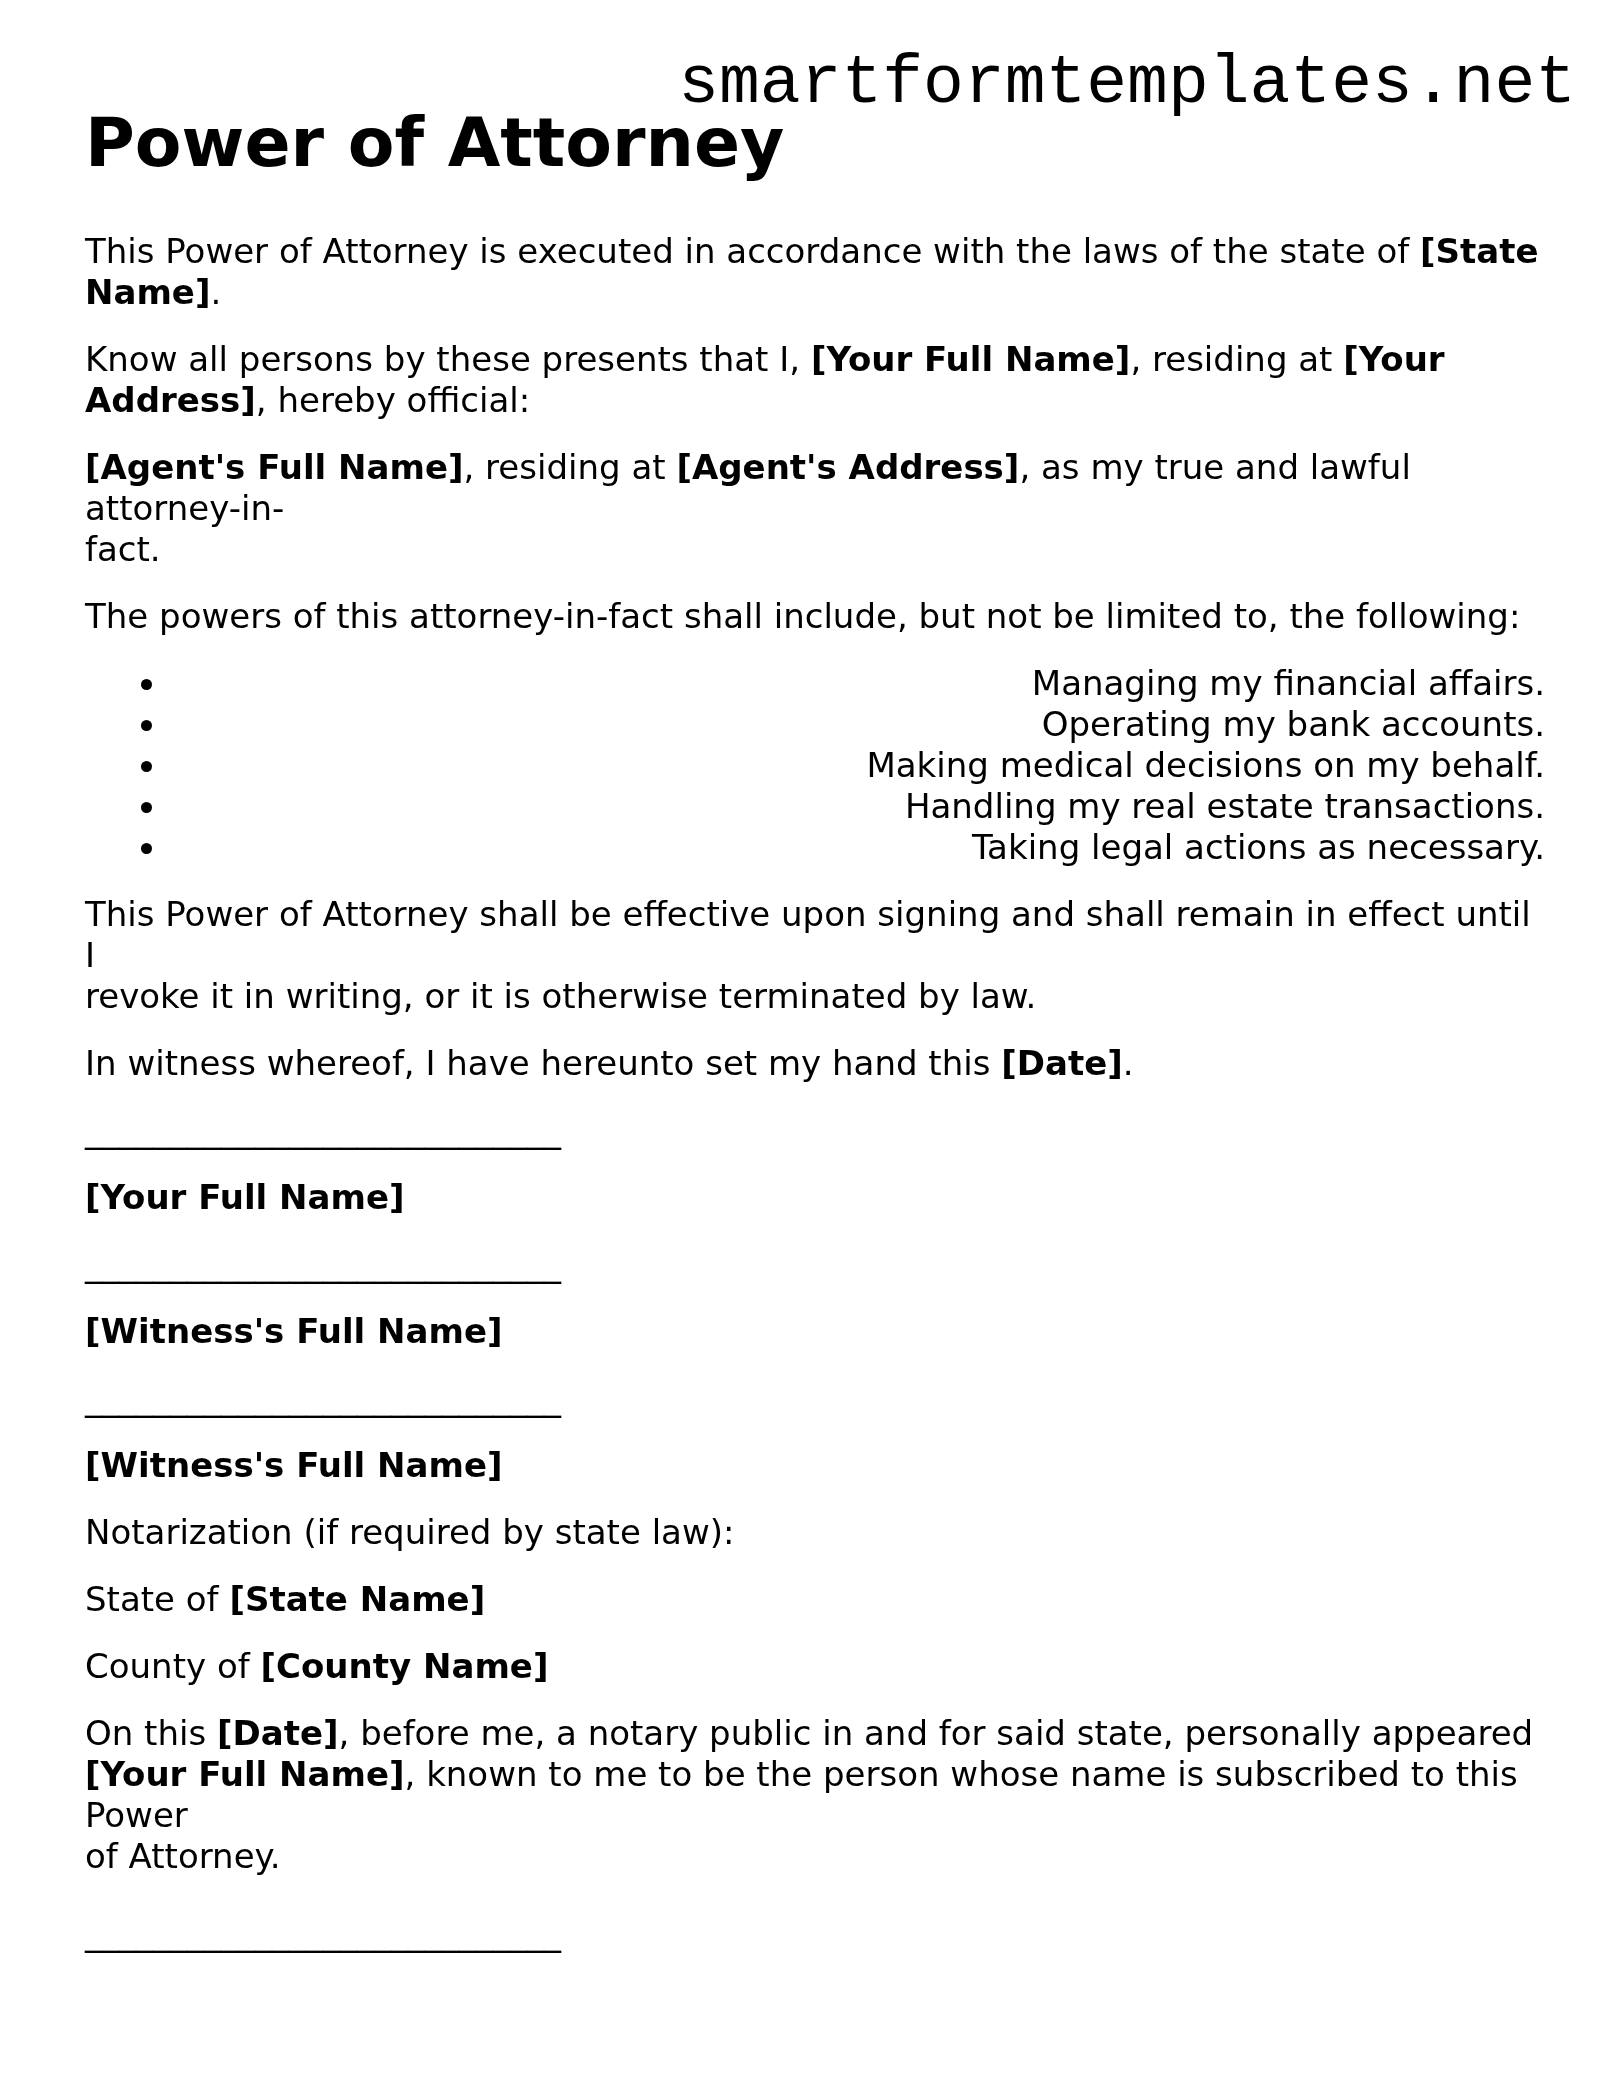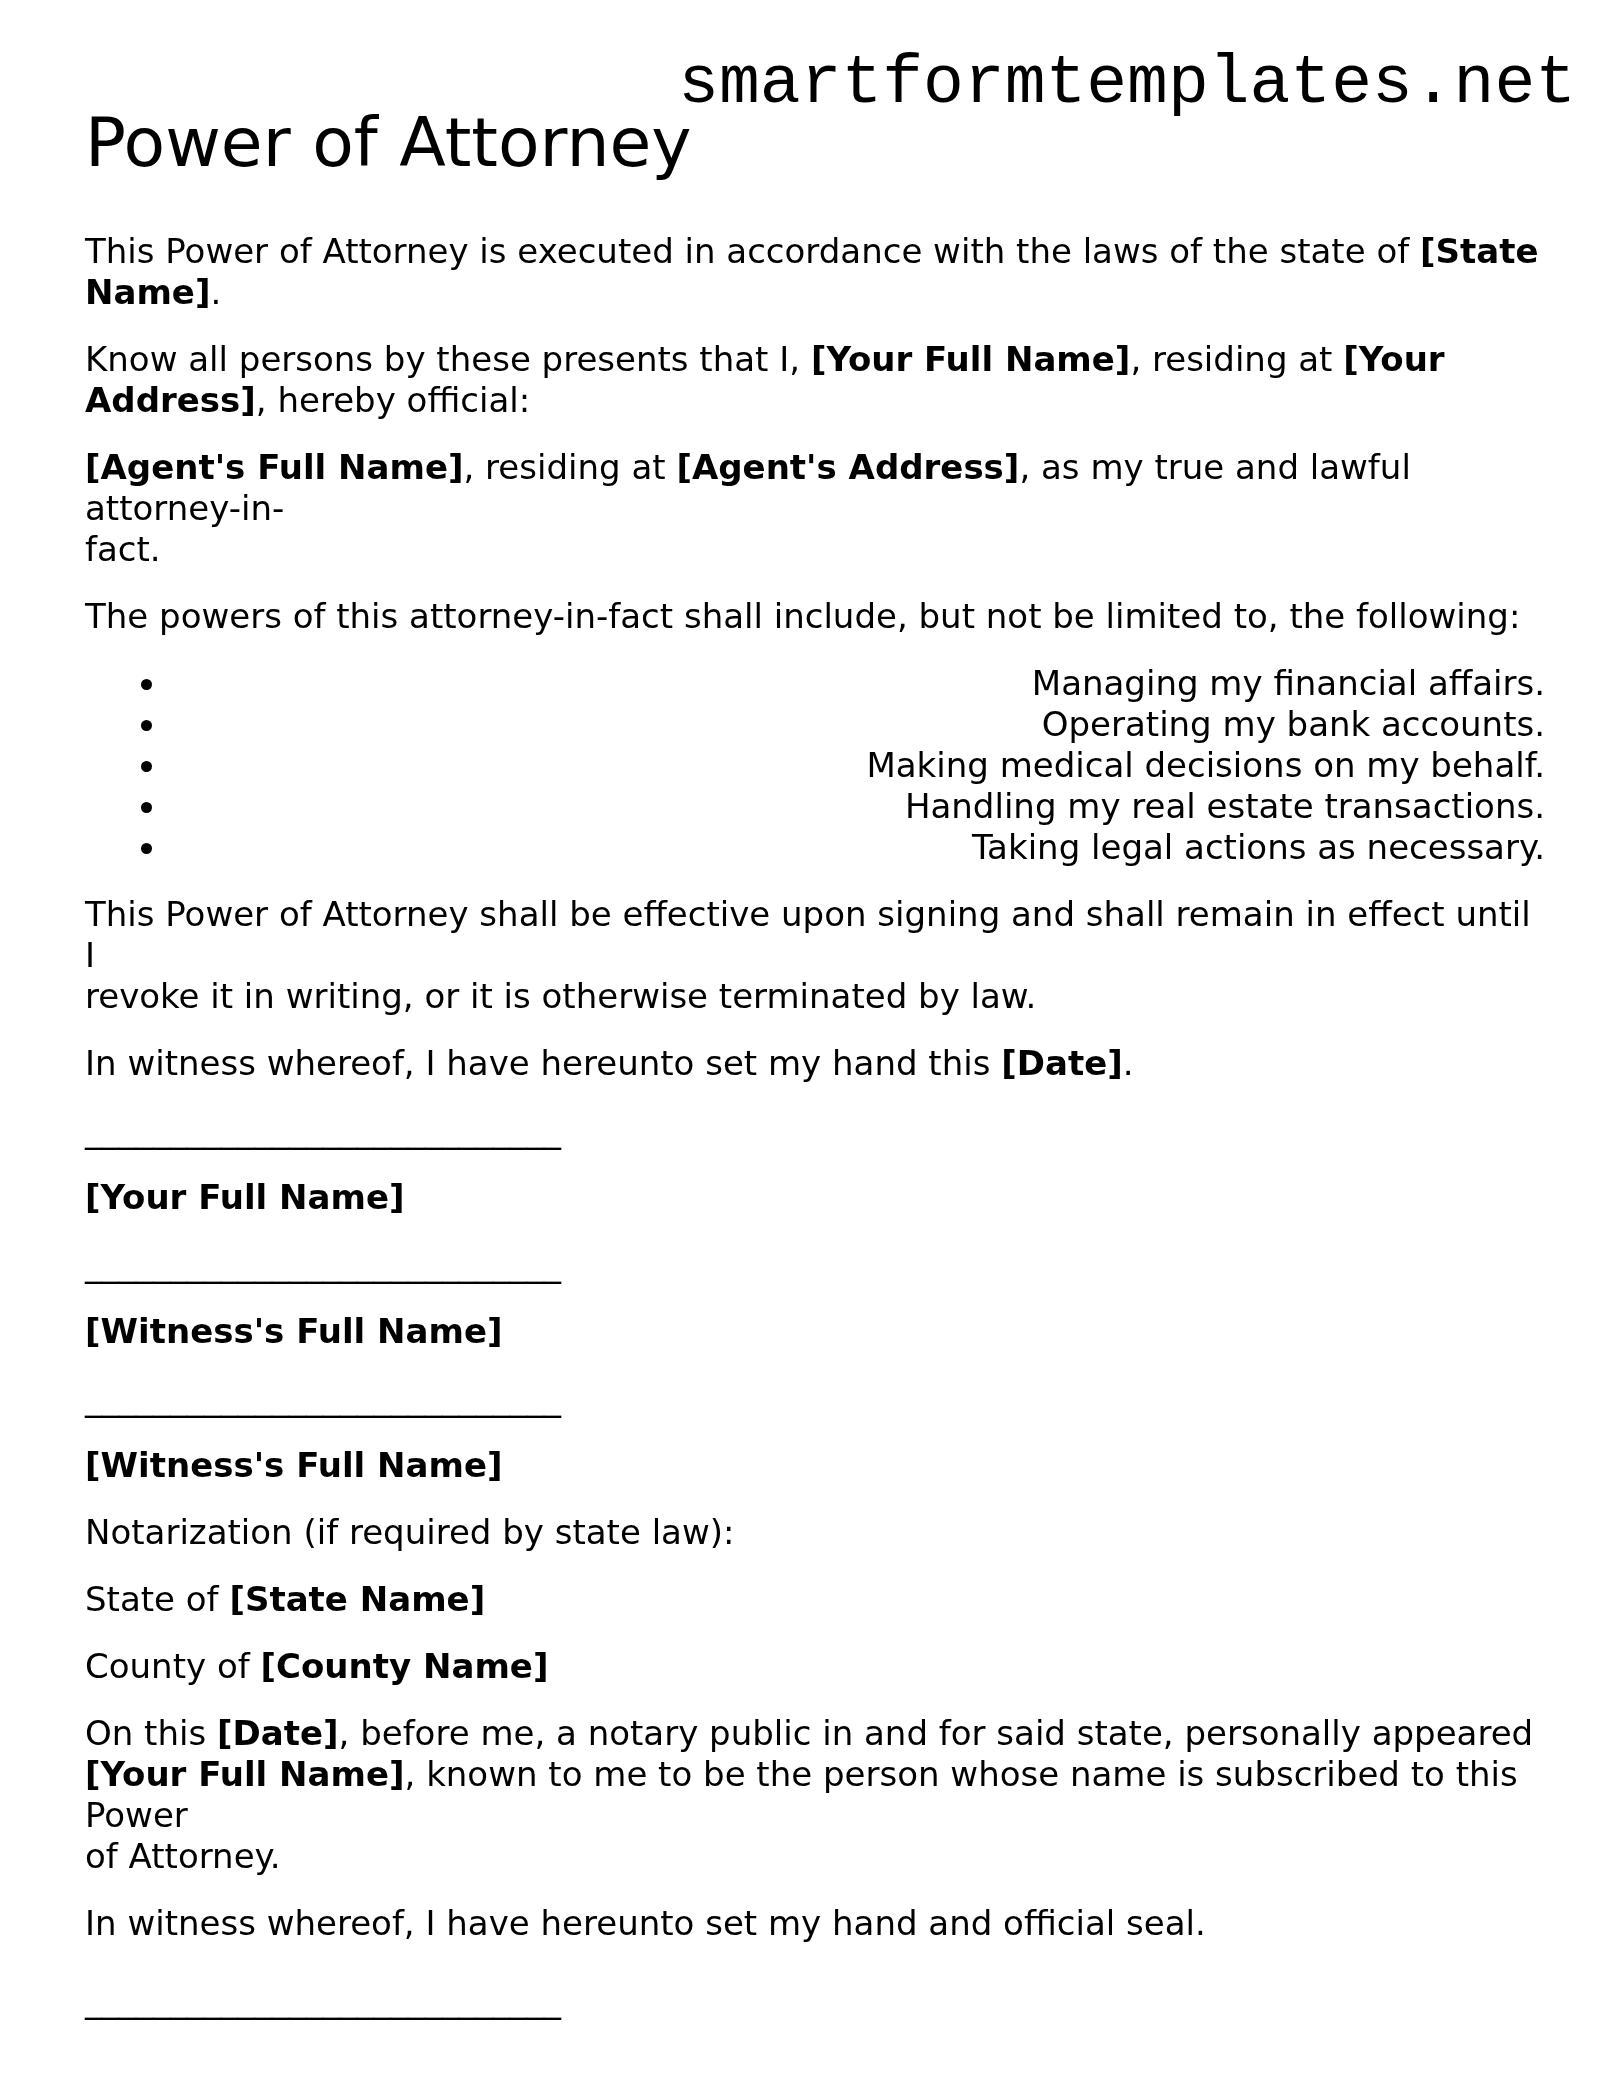--- a/index.html
+++ b/index.html
@@ -26,21 +26,21 @@
     margin-left: 48px;
   }
   .page {
     padding: 109px 0 0 85px;
     width: 1460px;
   }
   h1.doc-title {
     margin: 0 0 54px 0;
     font-size: 68px;
     line-height: 68px;
-    font-weight: normal;
+    font-weight: bold;
     letter-spacing: 0;
   }
   .page p { margin: 26px 0; }
   .page ul {
     margin: 26px 0;
     padding-left: 84px;
     list-style-type: disc;
     text-align: right;
   }
   .page li { margin: 0; padding-left: 6px; }
@@ -75,15 +75,14 @@
     <p class="sig">____________________________</p>
     <p><span class="b">[Your Full Name]</span></p>
     <p class="sig">____________________________</p>
     <p><span class="b">[Witness's Full Name]</span></p>
     <p class="sig">____________________________</p>
     <p><span class="b">[Witness's Full Name]</span></p>
     <p><span>Notarization (if required by state law):</span></p>
     <p><span>State of </span><span class="b">[State Name]</span></p>
     <p><span>County of </span><span class="b">[County Name]</span></p>
     <p><span>On this </span><span class="b">[Date]</span><span>, before me, a notary public in and for said state, personally appeared</span><br><span class="b">[Your Full Name]</span><span>, known to me to be the person whose name is subscribed to this Power</span><br><span>of Attorney.</span></p>
-    <p><span>In witness whereof, I have hereunto set my hand and official seal.</span></p>
     <p class="sig sig-extra">____________________________</p>
   </main>
 
 </body></html>

